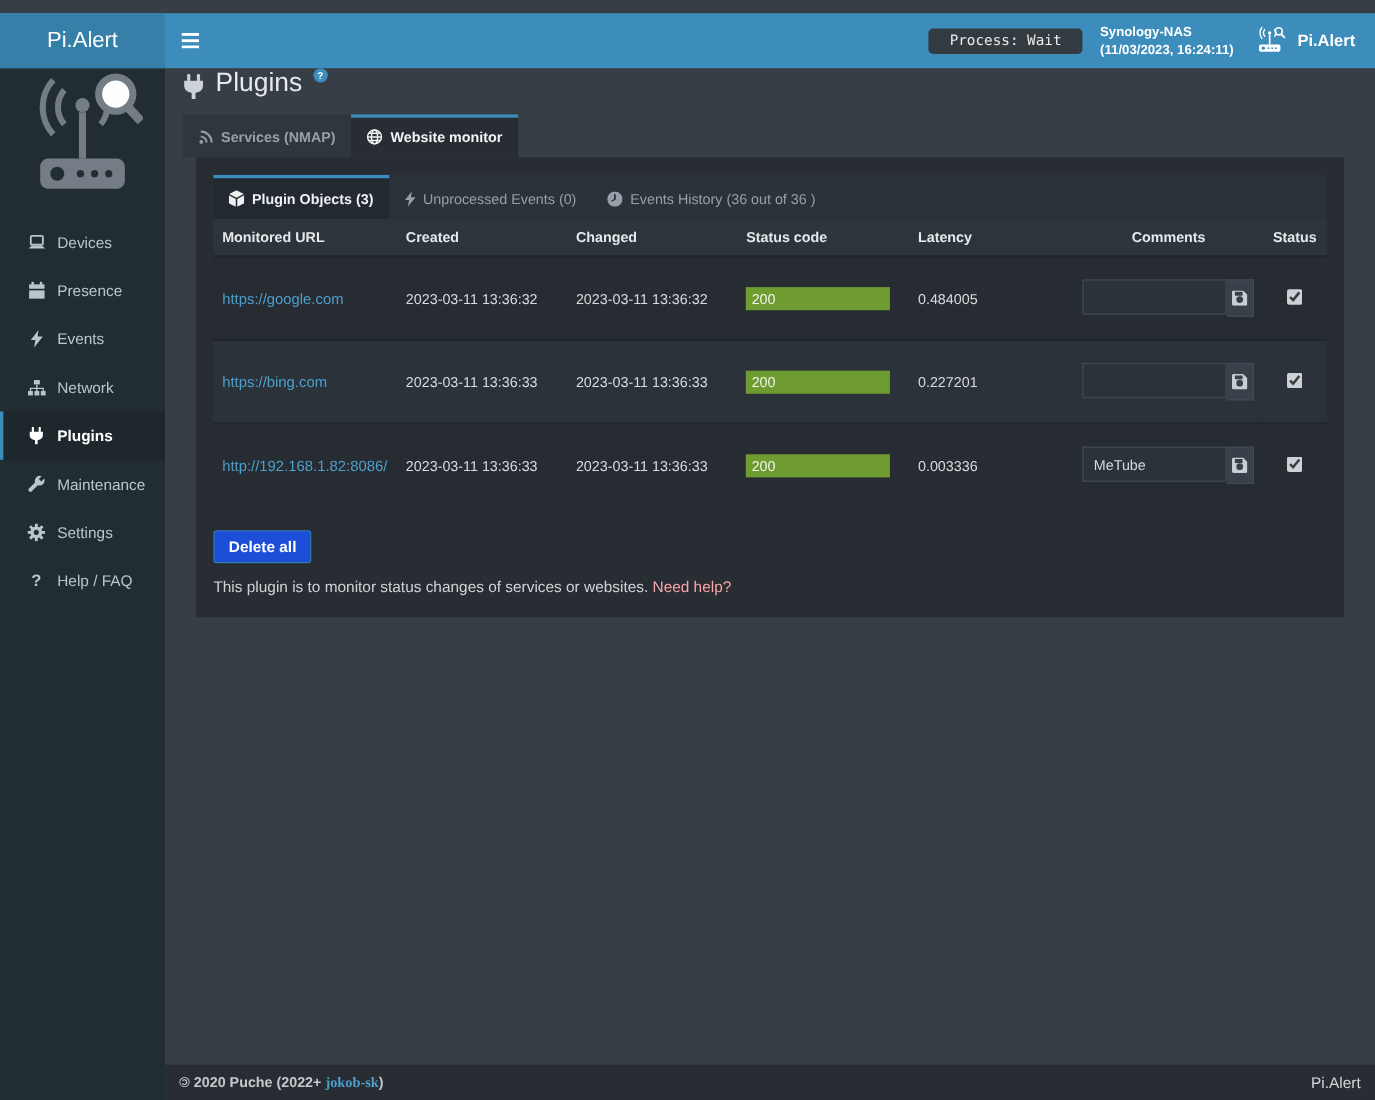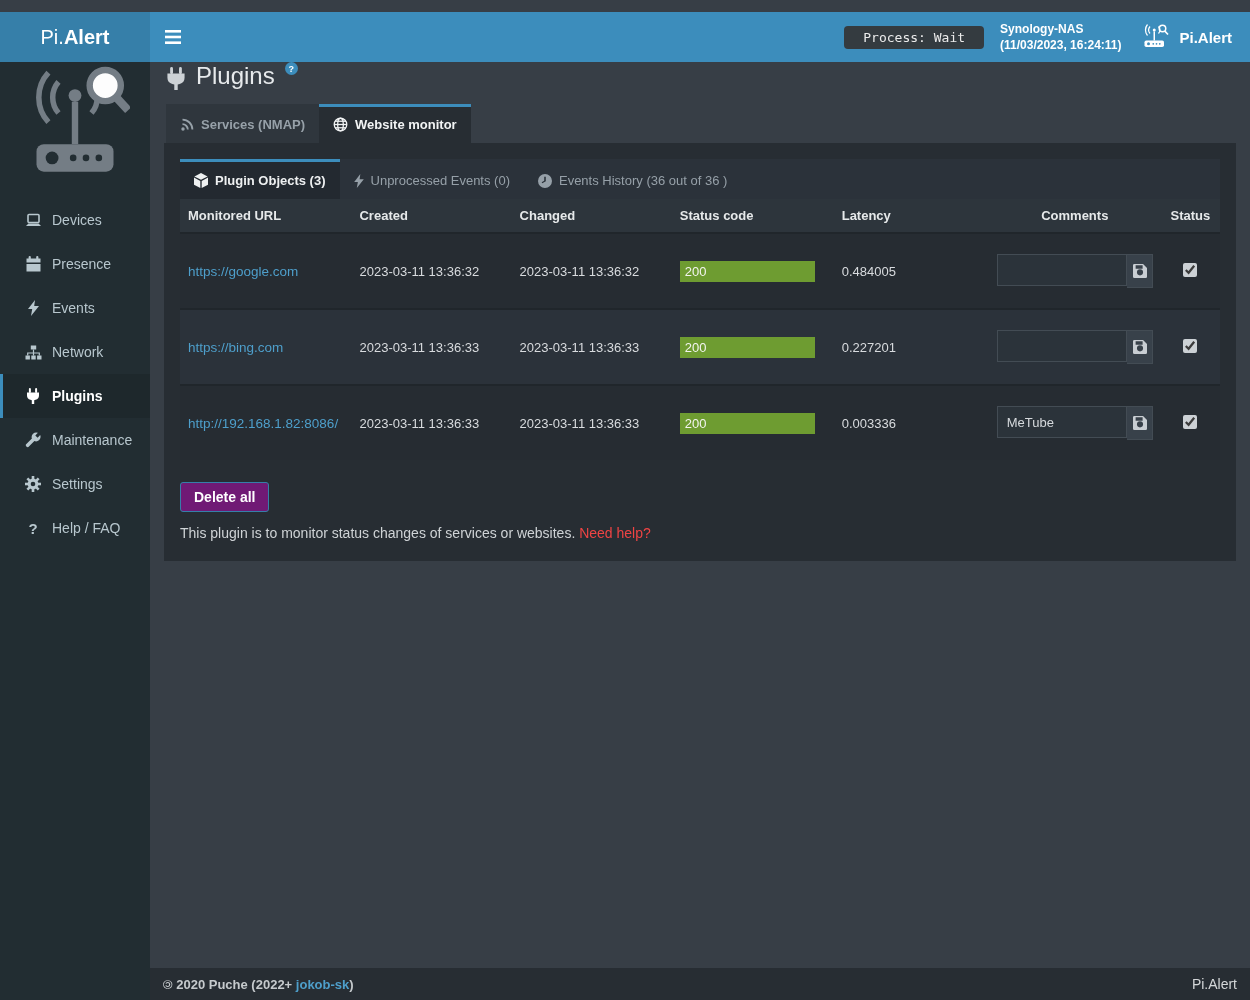--- a/index.html
+++ b/index.html
@@ -3,21 +3,21 @@
 <meta charset="utf-8">
 <style>
   * { margin:0; padding:0; box-sizing:border-box; }
   html,body { width:1250px; height:1000px; overflow:hidden; }
   body { font-family:"Liberation Sans", sans-serif; background:#373e46; position:relative; }
   a { text-decoration:none; }
 
   
   .topbar { position:absolute; top:12px; left:0; right:0; height:50px; background:#3c8dbc; display:flex; z-index:5; }
   .brand { width:150px; height:50px; background:#367fa9; color:#fff; font-size:20px; display:flex; align-items:center; justify-content:center; }
-  .brand b { font-weight:700;text-align:right; }
+  .brand b { font-weight:400;text-align:right; }
   .topnav { flex:1; display:flex; align-items:center; justify-content:space-between; }
   .hamburger { width:46px; height:50px; display:flex; align-items:center; justify-content:center; color:#fff; cursor:pointer; }
   .topnav-right { display:flex; align-items:center; gap:16px; padding-right:14px; }
   .process-badge { font-family:"DejaVu Sans Mono", monospace; font-size:13px; color:#ececec; background:#343b40; border-radius:4px; padding:4px 19px; }
   .hostinfo { color:#fff; font-size:12px; font-weight:700; line-height:1.35; }
   .top-app { display:flex; align-items:center; gap:8px; color:#fff; font-size:15px; font-weight:700; padding:0 4px; }
 
   
   .sidebar { position:absolute; top:50px; left:0; width:150px; bottom:0; background:#222d32; }
   .logo-wrap { height:148px; display:flex; align-items:center; justify-content:center; }
@@ -30,48 +30,48 @@
   .content { position:absolute; top:50px; left:150px; right:0; bottom:32px; background:#373e46; overflow:hidden; }
   .content-header { padding:13px 16px 10px 16px; display:flex; align-items:flex-start; gap:10px; }
   .page-title { font-size:24px; font-weight:400; color:#e7eaec; line-height:1.1; }
   .title-icon { color:#cdd2d6; margin-top:4px; }
   .help-badge { width:13px; height:13px; background:#3c8dbc; border-radius:50%; color:#fff; font-size:9px; font-weight:700; display:flex; align-items:center; justify-content:center; margin-top:-1px; cursor:pointer; }
 
   .main-tabs { display:flex; margin:4px 0 0 16px; }
   .main-tab { display:flex; align-items:center; gap:7px; padding:10px 14px 11px 14px; font-size:13px; font-weight:700; color:#97a1a9; background:#2f363d; border-top:3px solid transparent; cursor:pointer; }
   .main-tab.active { background:#272d33; border-top-color:#3c8dbc; color:#f2f4f5; }
 
-  .panel { margin:0 14px; background:#272d33; padding:16px 16px 20px 16px; }
+  .panel { margin:0 28px; background:#272d33; padding:16px 16px 20px 16px; }
 
   .inner-tabs { display:flex; background:#2b323a; }
   .inner-tab { display:flex; align-items:center; gap:7px; padding:11px 14px; font-size:13px; color:#96a0a8; border-top:3px solid transparent; cursor:pointer; }
   .inner-tab.active { background:#232930; border-top-color:#3c8dbc; color:#eef0f1; font-weight:700; }
 
   table.monitor { width:100%; border-collapse:collapse; }
   table.monitor th { background:#2d353c; color:#e6e9ea; font-size:13px; font-weight:700; text-align:left; padding:9px 8px; }
   table.monitor th.center { text-align:center; }
   table.monitor td { font-size:13px; color:#d8dbde; padding:20px 8px; height:42px; vertical-align:middle; }
   table.monitor tbody tr { border-top:2px solid #20262b; }
   table.monitor tbody tr:nth-child(odd) { background:#262c32; }
   table.monitor tbody tr:nth-child(even) { background:#2b323a; }
   td.url a { color:#4e9fcb; font-size:13.5px; }
   .status-bar { display:block; width:93%; background:#6e9c31; color:#f2f4ee; padding:3px 5px; font-size:13px; }
   .input-group { display:flex; width:156px; margin:0 auto; }
   .comment-input { flex:1 1 auto; min-width:0; height:32px; background:#2b333a; border:1px solid #434c54; color:#d6dadd; font-size:13px; padding:0 9px; font-family:"Liberation Sans", sans-serif; }
   .save-btn { width:40px; height:34px; background:#38414a; border:1px solid #434c54; border-left:none; color:#c9ced3; display:flex; align-items:center; justify-content:center; cursor:pointer; }
   td.status-cell { text-align:center; }
   .status-check { width:14px; height:14px; accent-color:#ccd1d5; }
 
-  .delete-btn { margin-top:22px; background:#701a75; border:1px solid #367fa9; color:#fff; font-size:14px; font-weight:700; padding:6px 13px; border-radius:3px; cursor:pointer; font-family:"Liberation Sans", sans-serif; }
+  .delete-btn { margin-top:22px; background:#1d4ed8; border:1px solid #367fa9; color:#fff; font-size:14px; font-weight:700; padding:6px 13px; border-radius:3px; cursor:pointer; font-family:"Liberation Sans", sans-serif; }
   .plugin-desc { margin-top:13px; font-size:14px; color:#cfd3d6; }
-  .plugin-desc a { color:#ef4444; }
+  .plugin-desc a { color:#fca5a5; }
 
   
   .footer { position:absolute; left:150px; right:0; bottom:0; height:32px; background:#272d33; display:flex; align-items:center; justify-content:space-between; padding:0 13px; font-size:13px; color:#c6cacd; font-weight:700; }
-  .footer a { color:#4e9fcb; }
+  .footer a { color:#4e9fcb;font-family:Liberation Serif, serif; }
   .copyleft { display:inline-block; transform:scaleX(-1); }
   .footer-right { font-weight:400; color:#d4d7d9; font-size:14px; }
 
   svg { display:block; }
 </style>
 </head>
 <body>
 
 <div class="topbar">
   <div class="brand">

